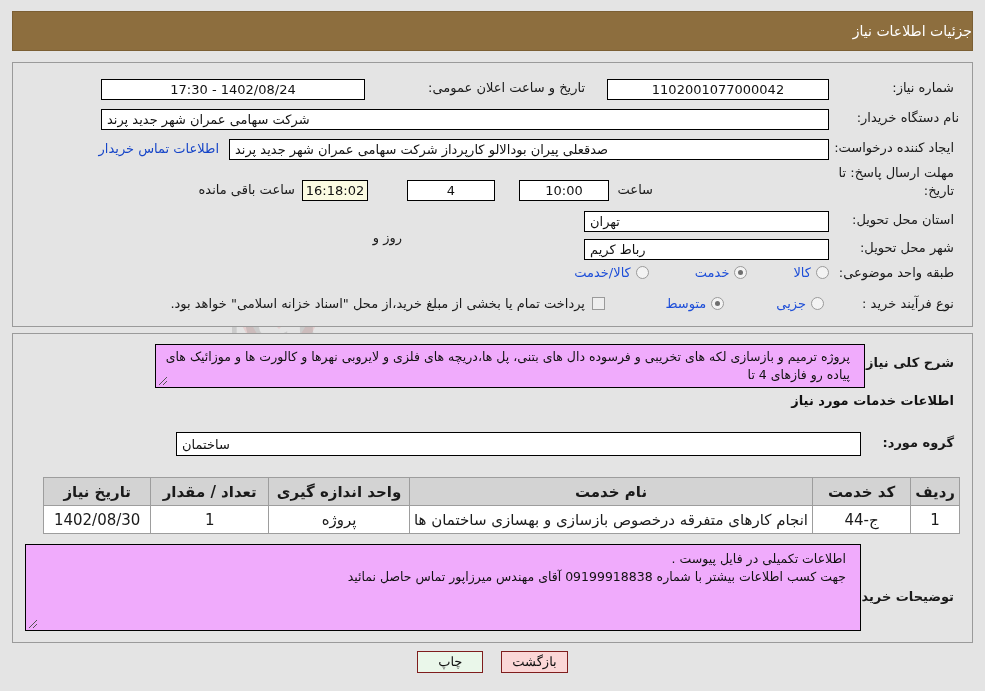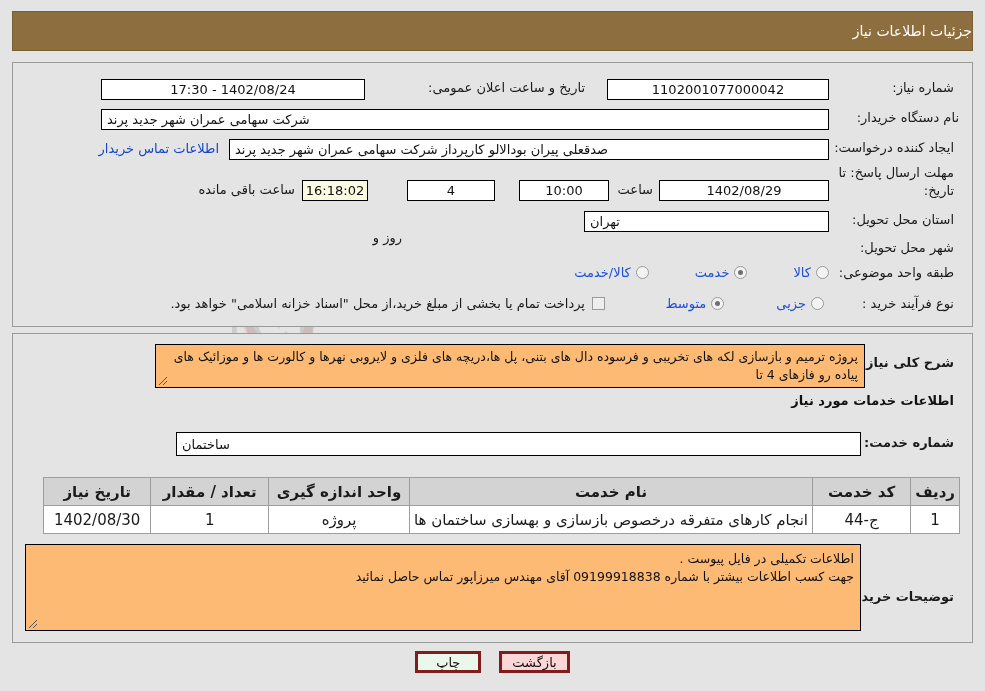--- a/index.html
+++ b/index.html
@@ -137,25 +137,25 @@
     width: 13px; height: 13px;
     border: 1px solid #9a9a9a;
     background: #eeeeee;
     box-sizing: border-box;
     flex: 0 0 auto;
   }
 
   
   .ta {
     border: 1px solid #000000;
-    background: #fdba74;
+    background: #f0abfc;
     box-sizing: border-box;
     font-size: 12.5px;
     color: #111111;
-    padding: 3px 6px 0 6px;
+    padding: 3px 14px 0 6px;
     position: relative;
     overflow: hidden;
     line-height: 1.45;
     text-align: right;
   }
   .ta .grip {
     position: absolute;
     left: 2px;
     bottom: 1px;
     width: 10px;
@@ -207,31 +207,32 @@
     left: 0; top: 651px;
     width: 985px;
     display: flex;
     flex-direction: row;
     justify-content: center;
     align-items: center;
     gap: 18px;
     z-index: 3;
   }
   .btn {
-    border: 3px solid #7f1d1d;
+    border: 1px solid #7f1d1d;
     font-size: 13px;
     color: #111111;
     height: 22px;
     min-width: 66px;
     display: flex;
     align-items: center;
     justify-content: center;
     box-sizing: border-box;
     cursor: pointer;
     padding: 0 10px;
+    font-family: Liberation Serif, serif;
   }
   .btn-print  { background: #eaf7ea; }
   .btn-back   { background: #fbd7d7; }
 </style>
 </head>
 <body>
 
 <div id="page">
 
   <div id="watermark">
@@ -269,36 +270,36 @@
 
   <div class="frow" style="right:31px; top:140px;">
     <div class="lbl">ایجاد کننده درخواست:</div>
   </div>
   <div class="box rightal" style="position:absolute; right:156px; top:139px; width:600px; z-index:3;">صدقعلی پیران بودالالو کارپرداز شرکت سهامی عمران شهر جدید پرند</div>
   <div class="linklabel" style="position:absolute; right:766px; top:141px; z-index:3;">اطلاعات تماس خریدار</div>
 
   <div class="frow" style="right:31px; top:164px; width:120px; display:block; text-align:right;">
     <div class="lbl" style="white-space:normal; line-height:1.35;">مهلت ارسال پاسخ: تا تاریخ:</div>
   </div>
-  <div class="box center" style="position:absolute; right:156px; top:180px; width:170px; z-index:3;">1402/08/29</div>
   <div class="plain" style="position:absolute; right:332px; top:182px; z-index:3;">ساعت</div>
   <div class="box center" style="position:absolute; right:376px; top:180px; width:90px; z-index:3;">10:00</div>
   <div class="box center" style="position:absolute; right:490px; top:180px; width:88px; z-index:3;">4</div>
   <div class="plain" style="position:absolute; right:583px; top:182px; z-index:3;margin-top:48px;">روز و</div>
   <div class="box yellow" style="position:absolute; right:617px; top:180px; width:66px; z-index:3;">16:18:02</div>
   <div class="plain" style="position:absolute; right:690px; top:182px; z-index:3;">ساعت باقی مانده</div>
 
   <div class="frow" style="right:31px; top:212px;">
     <div class="lbl">استان محل تحویل:</div>
   </div>
   <div class="box rightal" style="position:absolute; right:156px; top:211px; width:245px; z-index:3;">تهران</div>
 
   <div class="frow" style="right:31px; top:240px;">
     <div class="lbl">شهر محل تحویل:</div>
   </div>
+  <div class="box rightal" style="position:absolute; right:156px; top:239px; width:245px; z-index:3;">رباط کریم</div>
 
   <div class="frow" style="right:31px; top:265px;">
     <div class="lbl">طبقه واحد موضوعی:</div>
   </div>
   <div class="radio-group" style="position:absolute; right:156px; top:265px; z-index:3; gap:46px;">
     <div class="radio-item">
       <span class="radio"></span>
       <span class="rtxt">کالا</span>
     </div>
     <div class="radio-item">
@@ -336,21 +337,21 @@
     <span>پروژه ترمیم و بازسازی لکه های تخریبی و فرسوده دال های بتنی، پل ها،دریچه های فلزی و لایروبی نهرها و کالورت ها و موزائیک های پیاده رو فازهای 4 تا</span>
     <span class="grip">
       <svg width="10" height="10" viewBox="0 0 10 10">
           <path d="M9 1 L1 9 M9 5 L5 9" stroke="#555" stroke-width="1" fill="none"></path>
         </svg>
     </span>
   </div>
 
   <div class="section-head" style="right:31px; top:393px;">اطلاعات خدمات مورد نیاز</div>
 
-  <div class="lbl bold" style="position:absolute; right:31px; top:435px; z-index:3;">شماره خدمت:</div>
+  <div class="lbl bold" style="position:absolute; right:31px; top:435px; z-index:3;">گروه مورد:</div>
   <div class="box rightal" style="position:absolute; right:124px; top:432px; width:685px; height:24px; z-index:3;">ساختمان</div>
 
   <table id="svc-table">
     <thead>
       <tr>
         <th style="width:36px;">ردیف</th>
         <th style="width:118px;">کد خدمت</th>
         <th>نام خدمت</th>
         <th style="width:142px;">واحد اندازه گیری</th>
         <th style="width:128px;">تعداد / مقدار</th>

